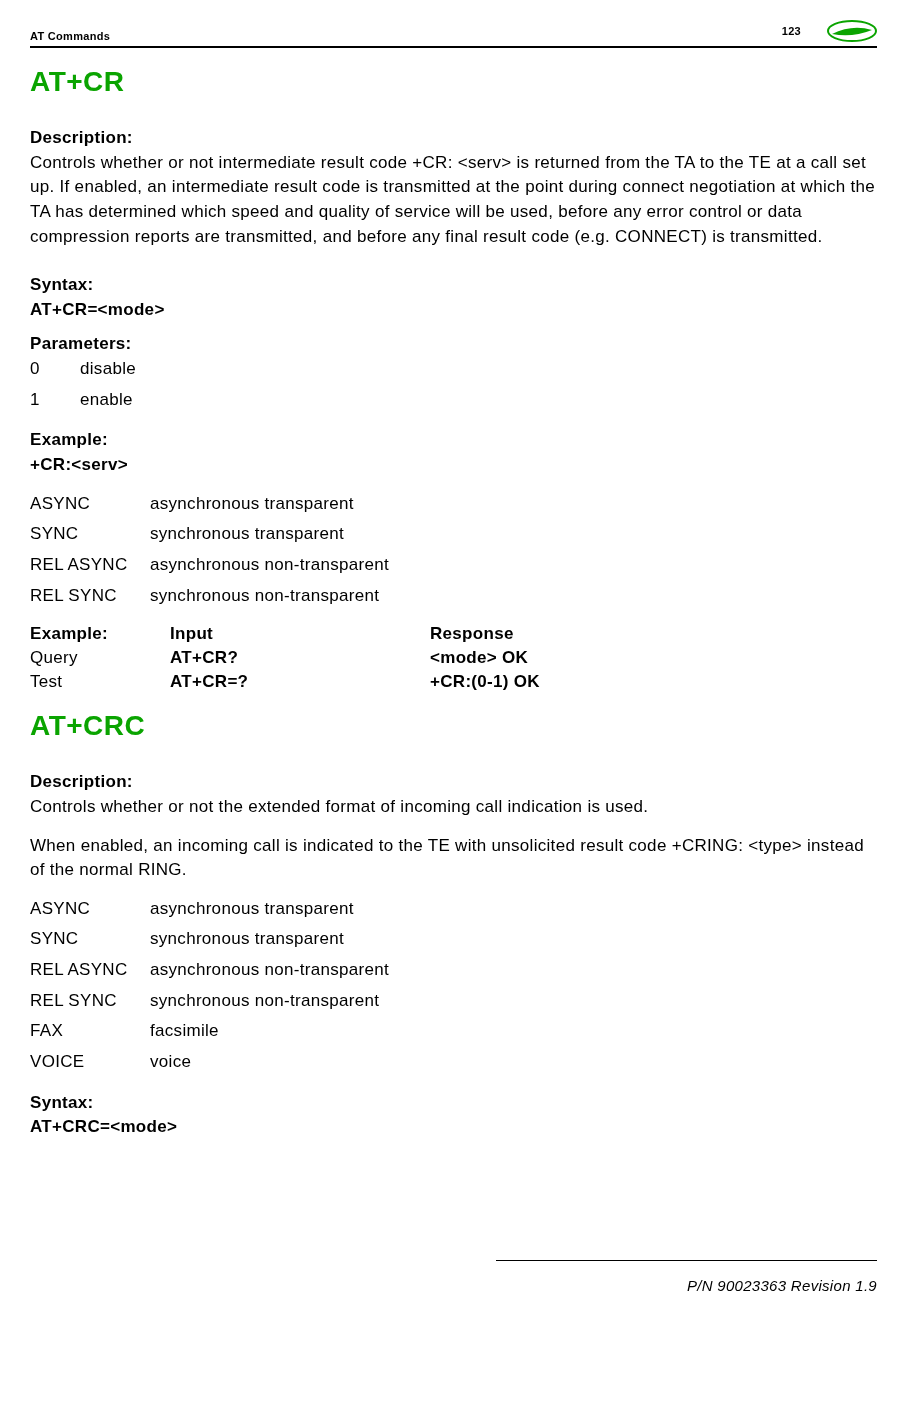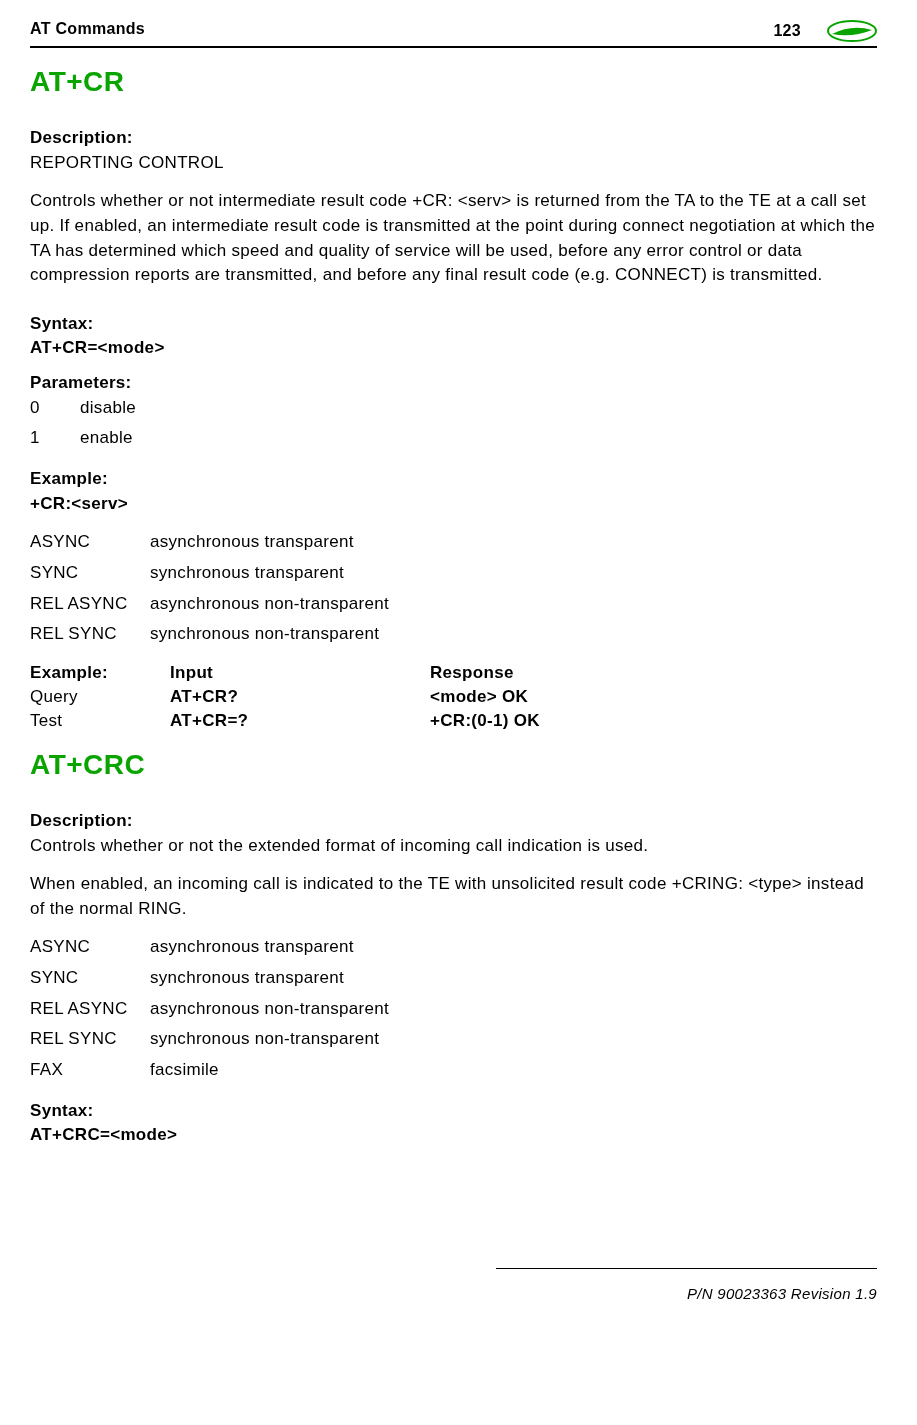--- a/index.html
+++ b/index.html
@@ -7,23 +7,23 @@
     margin: 0;
     padding: 20px 40px 20px 30px;
     width: 917px;
     box-sizing: border-box;
     color: #000;
     letter-spacing: 0.3px;
   }
   .header-row {
     display: flex;
     justify-content: space-between;
-    align-items: flex-start;
-    font-weight: bold;
-    font-size: 16px;
+    align-items: flex-end;
+    font-weight: bold;
+    font-size: 11px;
   }
   .header-right {
     display: flex;
     align-items: center;
     gap: 26px;
   }
   .logo {
     width: 50px;
     height: 22px;
   }
@@ -101,21 +101,20 @@
     </svg>
   </div>
 </div>
 <hr class="top-rule">
 
 <h1 class="cmd-title">AT+CR</h1>
 
 <div class="section-row">
   <div class="label-col">Description:</div>
   <div class="content-col">
-    <p>REPORTING CONTROL</p>
     <p>Controls whether or not intermediate result code +CR: &lt;serv&gt; is returned from the TA to the TE at a call set up. If enabled, an intermediate result code is transmitted at the point during connect negotiation at which the TA has determined which speed and quality of service will be used, before any error control or data compression reports are transmitted, and before any final result code (e.g. CONNECT) is transmitted.</p>
   </div>
 </div>
 
 <div class="section-row">
   <div class="label-col">Syntax:</div>
   <div class="content-col bold">AT+CR=&lt;mode&gt;</div>
 </div>
 
 <div class="section-row">
@@ -191,20 +190,24 @@
       <span>asynchronous non-transparent</span>
     </div>
     <div class="type-row">
       <span class="type-key">REL SYNC</span>
       <span>synchronous non-transparent</span>
     </div>
     <div class="type-row">
       <span class="type-key">FAX</span>
       <span>facsimile</span>
     </div>
+    <div class="type-row">
+      <span class="type-key">VOICE</span>
+      <span>voice</span>
+    </div>
   </div>
 </div>
 
 <div class="section-row">
   <div class="label-col">Syntax:</div>
   <div class="content-col bold">AT+CRC=&lt;mode&gt;</div>
 </div>
 
 <div class="footer">P/N 90023363  Revision 1.9</div>
 

